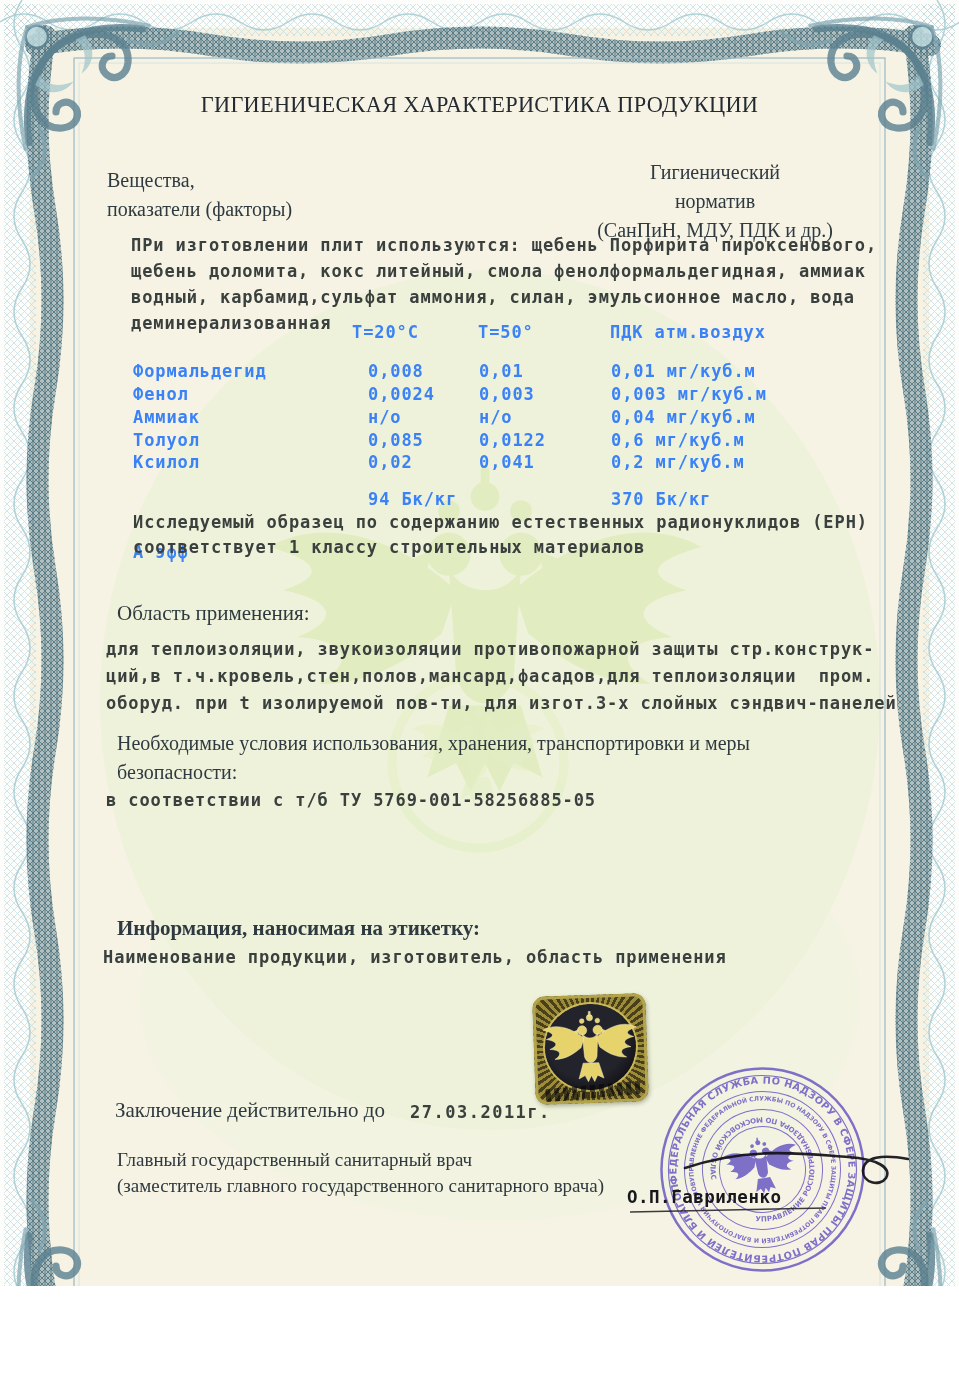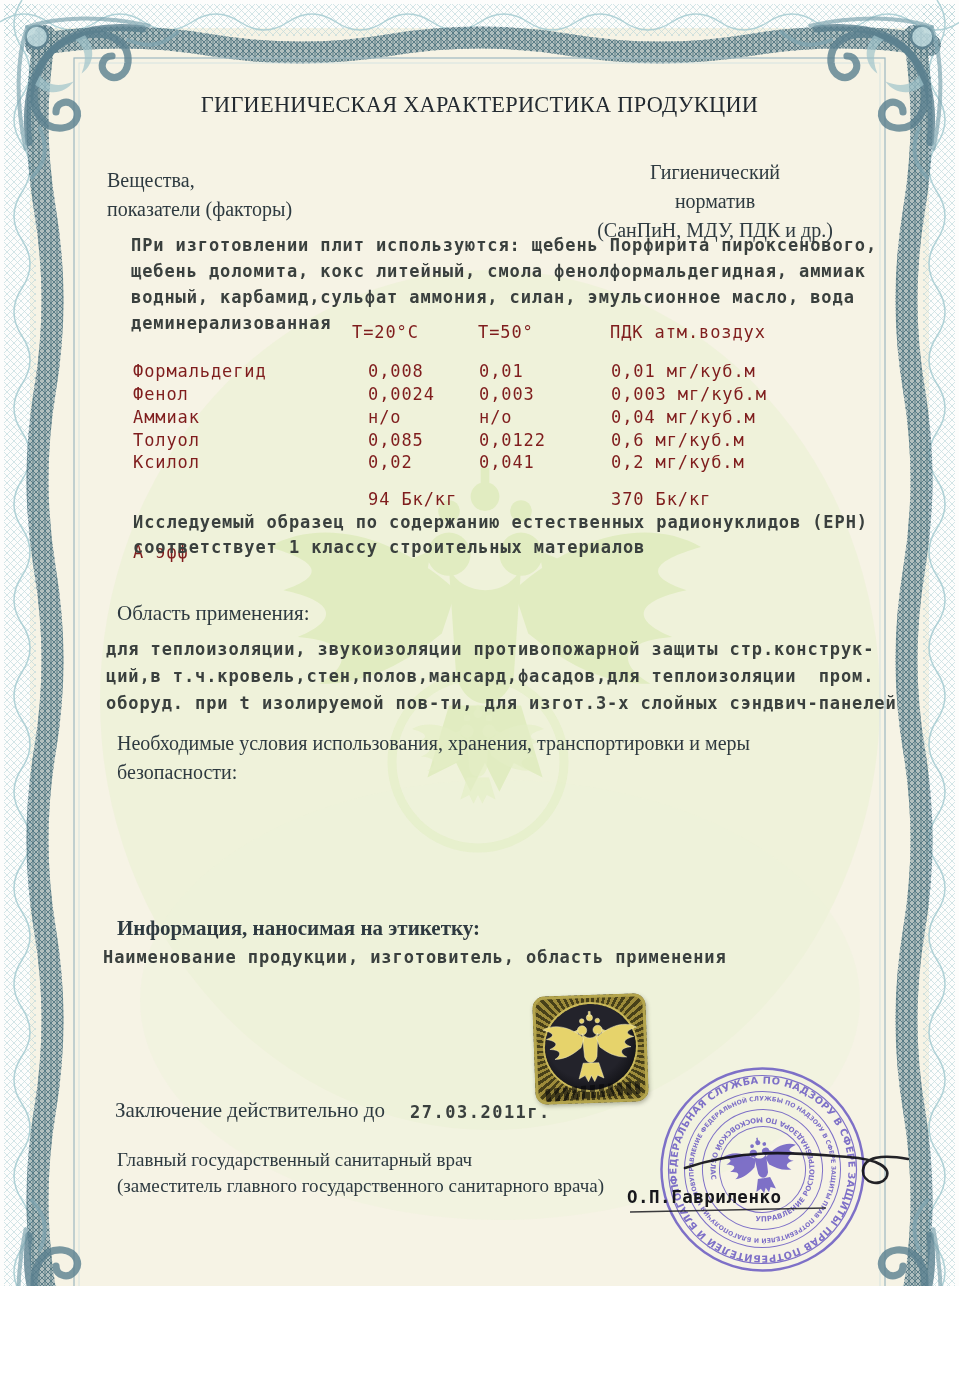--- a/index.html
+++ b/index.html
@@ -9,21 +9,21 @@
   .frame-svg{position:absolute;left:0;top:0;z-index:0;}
   .content{position:absolute;left:0;top:0;width:959px;height:1378px;z-index:2;}
   .title{left:0;top:92px;width:959px;text-align:center;font-size:23px;color:#232a31;
          letter-spacing:.3px;transform:scaleX(.97);font-weight:500;}
   .serif{font-family:"Liberation Serif","DejaVu Serif",serif;color:#2e3a40;
          font-size:20px;line-height:29px;white-space:pre-line;}
   .serif-c{text-align:center;}
   .mono{font-family:"DejaVu Sans Mono","Liberation Mono",monospace;font-weight:bold;
         color:#3a403e;letter-spacing:.9px;font-size:17px;line-height:25px;white-space:pre;}
   .cell{position:absolute;font-family:"DejaVu Sans Mono","Liberation Mono",monospace;
-        font-weight:normal;color:#7f1d1d;letter-spacing:.9px;font-size:17px;white-space:pre;}
+        font-weight:bold;color:#3b82f6;letter-spacing:.9px;font-size:17px;white-space:pre;}
   
   .holo{position:absolute;left:534px;top:995px;width:113px;height:108px;z-index:3;
         border-radius:12px;transform:rotate(-2deg);
         background:repeating-conic-gradient(from 0deg,#9d8b3a 0deg 3deg,#474019 3deg 6deg);
         box-shadow:inset 0 0 0 3px #b3a44c, 1px 2px 4px rgba(60,60,40,.35);}
   .holo-circle{position:absolute;left:11px;top:9px;right:11px;bottom:13px;border-radius:50%;
         background:radial-gradient(circle at 45% 40%,#23232b 55%,#000000 100%);
         box-shadow:0 0 0 2px #c9b85a;}
   .holo-eagle{position:absolute;left:0;top:0;width:100%;height:100%;}
   .holo-smudge{position:absolute;bottom:5px;left:10px;right:8px;height:13px;opacity:.75;
@@ -186,20 +186,21 @@
     <div class="abs mono" style="left:133px;top:510px;">Исследуемый образец по содержанию естественных радионуклидов (ЕРН)
 соответствует 1 классу строительных материалов</div>
 
     <div class="abs serif" style="left:117px;top:599px;font-size:21px;">Область применения:</div>
     <div class="abs mono" style="left:106px;top:636px;line-height:27px;">для теплоизоляции, звукоизоляции противопожарной защиты стр.конструк-
 ций,в т.ч.кровель,стен,полов,мансард,фасадов,для теплоизоляции  пром.
 оборуд. при t изолируемой пов-ти, для изгот.3-х слойных сэндвич-панелей</div>
 
     <div class="abs serif" style="left:117px;top:729px;">Необходимые условия использования,  хранения,  транспортировки и меры
 безопасности:</div>
+    <div class="abs mono" style="left:106px;top:788px;">в соответствии с т/б ТУ 5769-001-58256885-05</div>
 
     <div class="abs serif" style="left:117px;top:914px;font-size:21px;font-weight:bold;">Информация,  наносимая на этикетку:</div>
     <div class="abs serif" style="left:115px;top:1096px;font-size:21px;">Заключение действительно до</div>
 
     <div class="abs mono" style="left:103px;top:945px;">Наименование продукции, изготовитель, область применения</div>
     <div class="abs mono" style="left:410px;top:1100px;letter-spacing:1.5px;">27.03.2011г.</div>
 
     <div class="abs serif" style="left:117px;top:1147px;font-size:19px;line-height:26px;">Главный государственный санитарный врач
 (заместитель главного государственного санитарного врача)</div>
 

